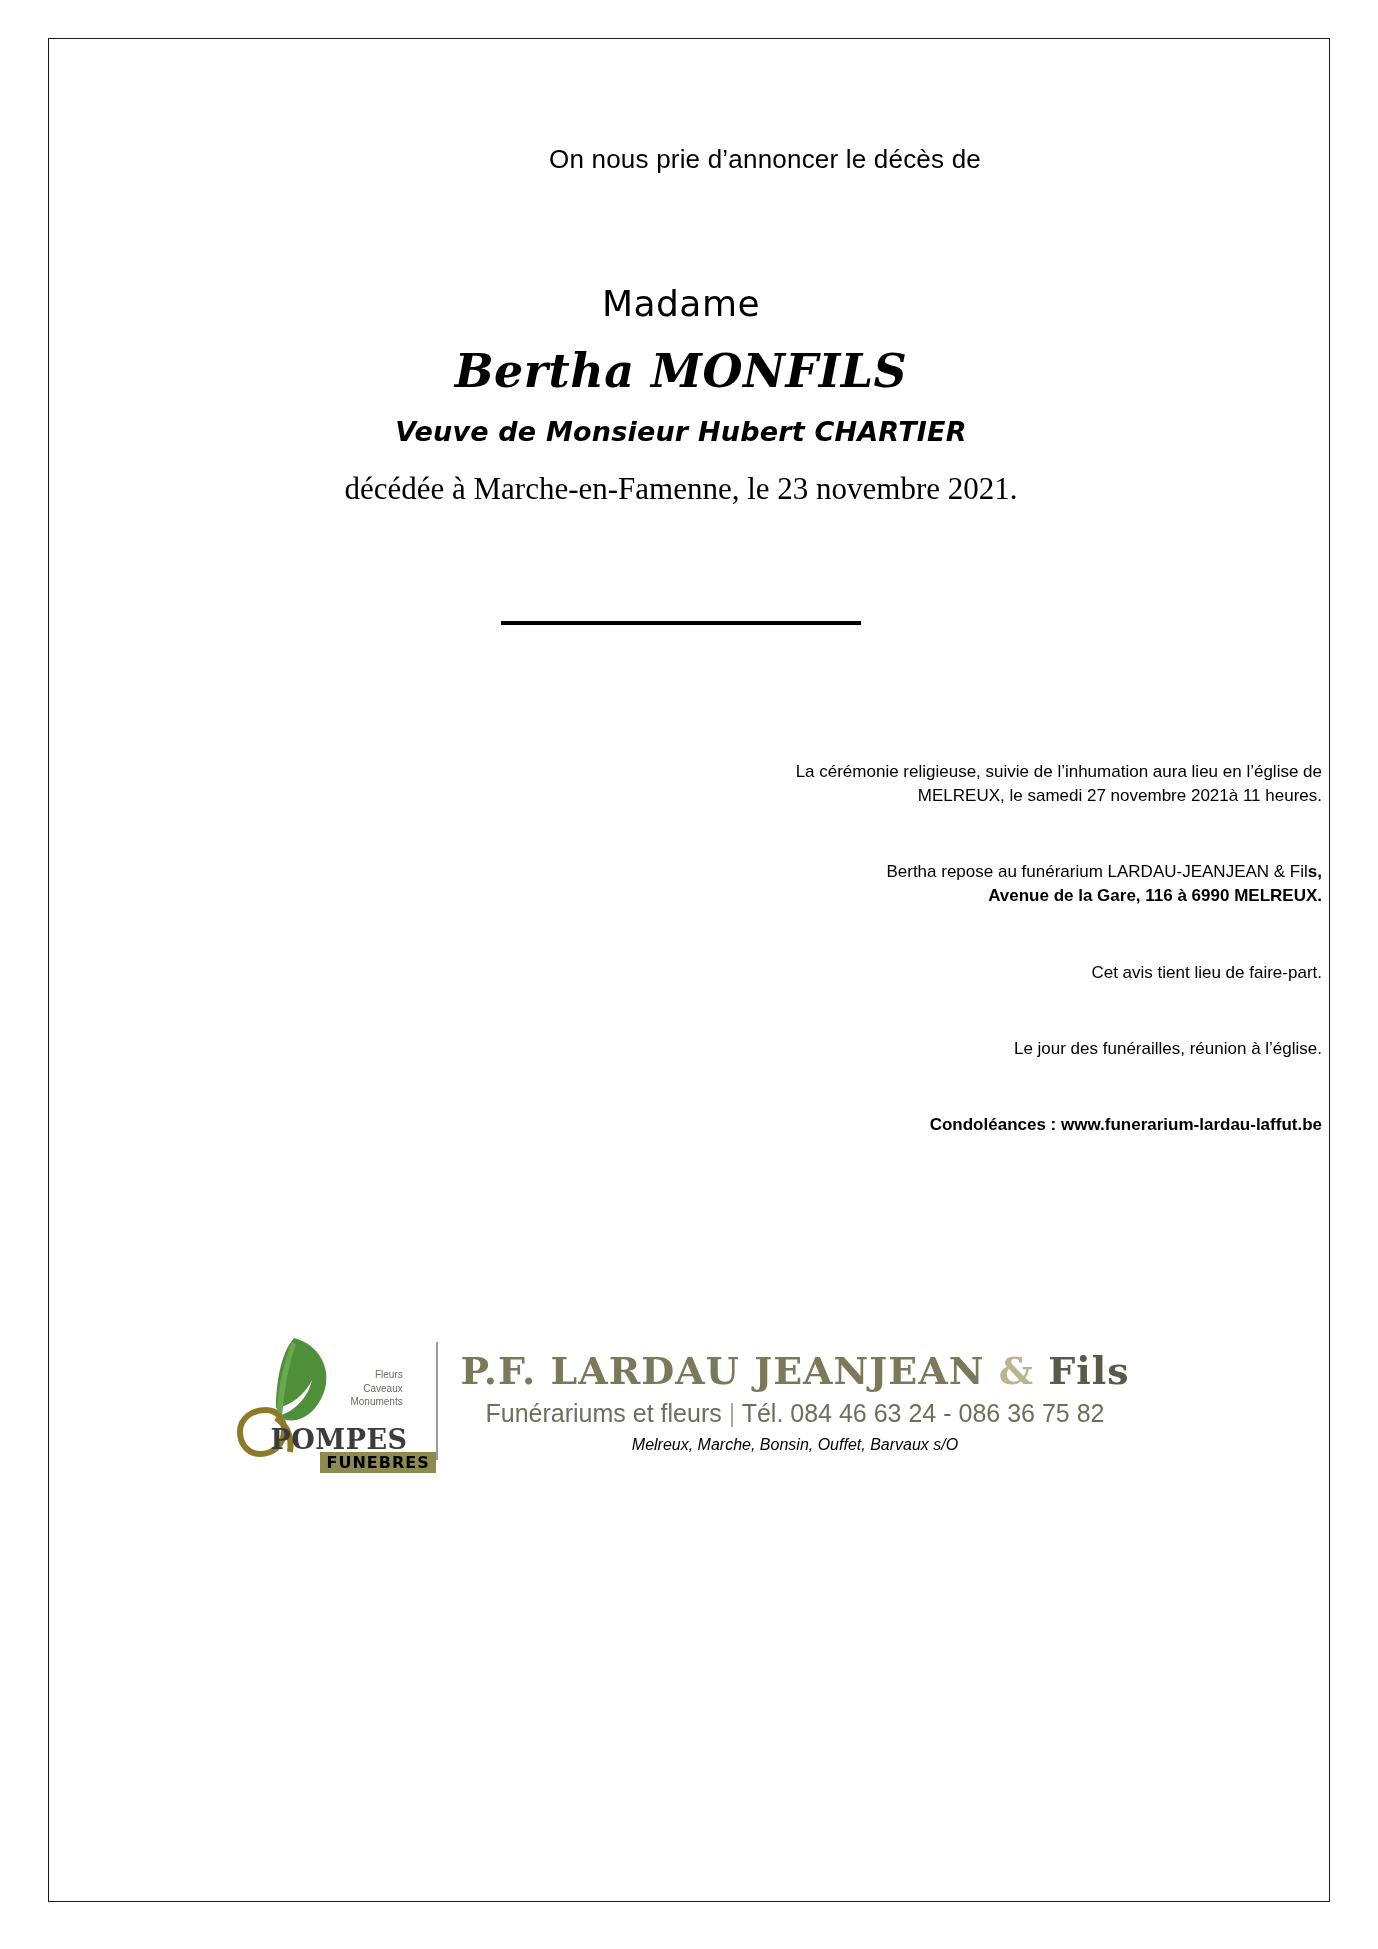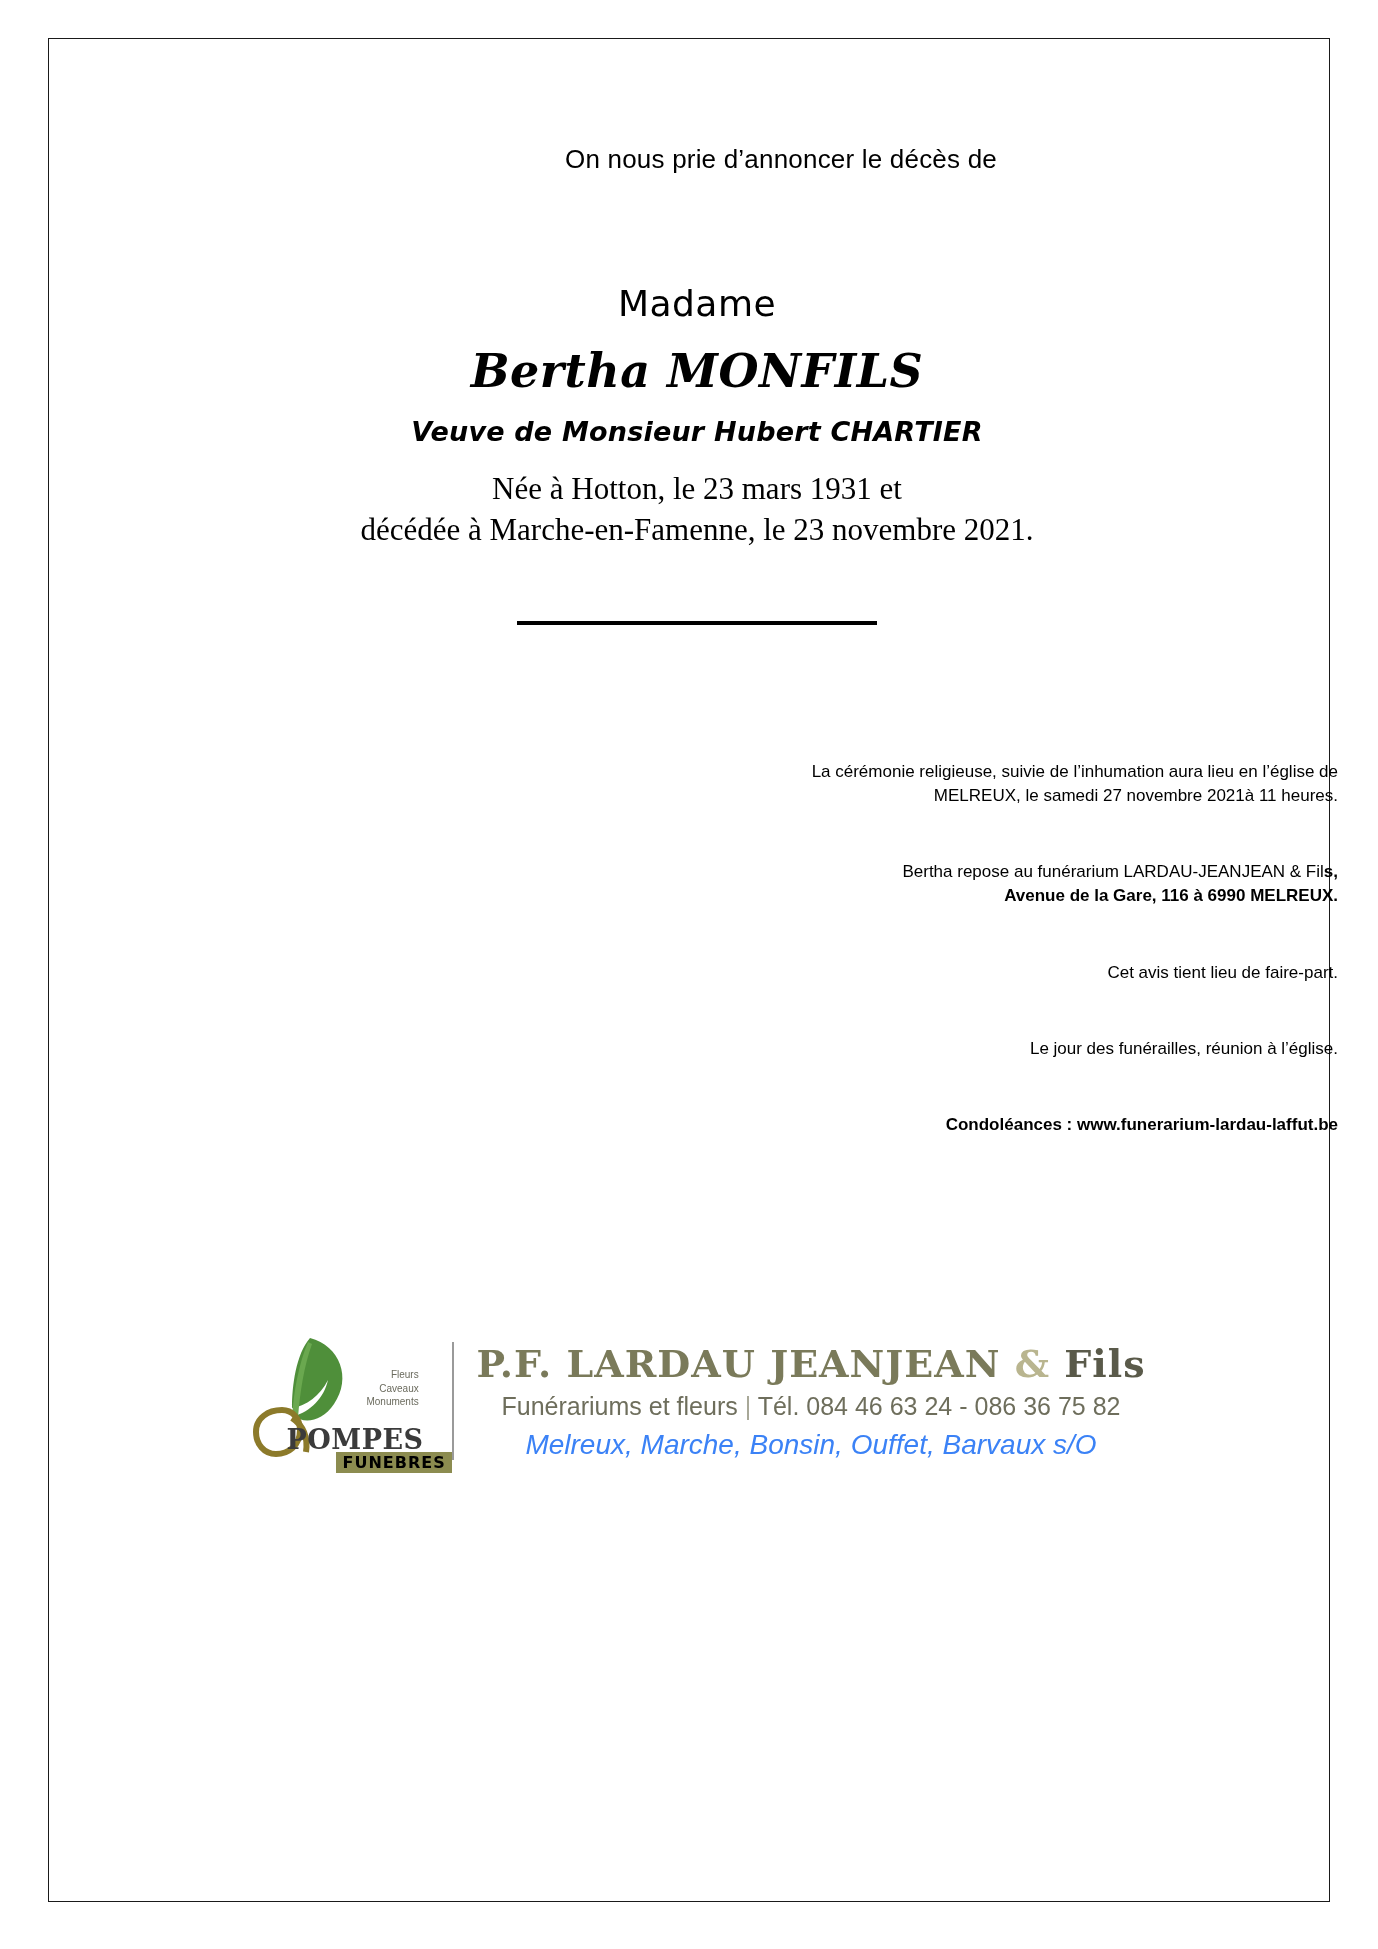--- a/index.html
+++ b/index.html
@@ -25,21 +25,21 @@
     position: absolute;
     left: 48px;
     top: 38px;
     width: 1282px;
     height: 1864px;
     border: 1px solid #1a1a1a;
     box-sizing: border-box;
   }
   .content {
     position: absolute;
-    left: 56px;
+    left: 40px;
     top: 38px;
     width: 1282px;
     height: 1864px;
     box-sizing: border-box;
     padding: 16px;
   }
   .announce-line {
     position: absolute;
     top: 106px;
     left: 0;
@@ -189,41 +189,40 @@
     font-family: "Liberation Sans", sans-serif;
     font-size: 25px;
     color: #6e6e5c;
     margin-top: 6px;
     white-space: nowrap;
   }
   .firm-sub .sep { color: #a8a898; }
   .firm-cities {
     font-family: "Liberation Sans", sans-serif;
     font-style: italic;
-    font-size: 28px;
-    color: #3b82f6;
+    font-size: 16px;
+    color: #000000;
     margin-top: 8px;
     white-space: nowrap;
   }
 </style>
 </head>
 <body>
 
 <div class="page">
   <div class="card-border"></div>
 
   <div class="content">
 
     <div class="announce-line">On nous prie d’annoncer le décès de</div>
 
     <div class="name-block">
       <div class="madame">Madame</div>
       <div class="deceased-name">Bertha MONFILS</div>
       <div class="spouse-line">Veuve de Monsieur Hubert CHARTIER</div>
-      <div class="birth-line">Née à Hotton, le 23 mars 1931 et</div>
       <div class="death-line">décédée à Marche-en-Famenne, le 23 novembre 2021.</div>
     </div>
 
     <div class="divider-wrap">
       <span class="divider"></span>
     </div>
 
     <div class="body-block">
       <div class="para">
         <div>La cérémonie religieuse, suivie de l’inhumation aura lieu en l’église de</div>

